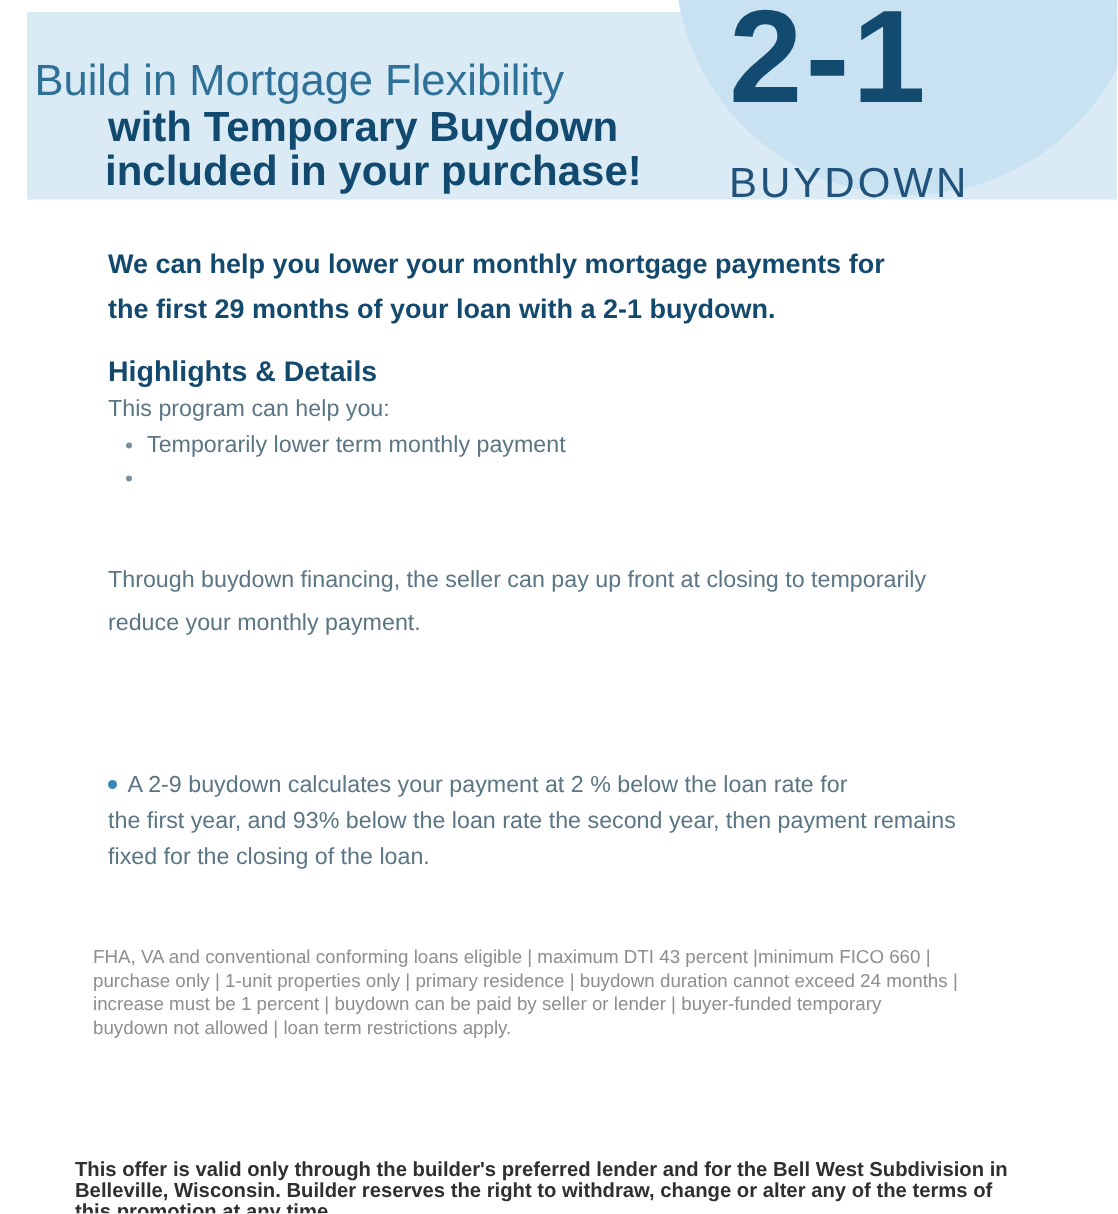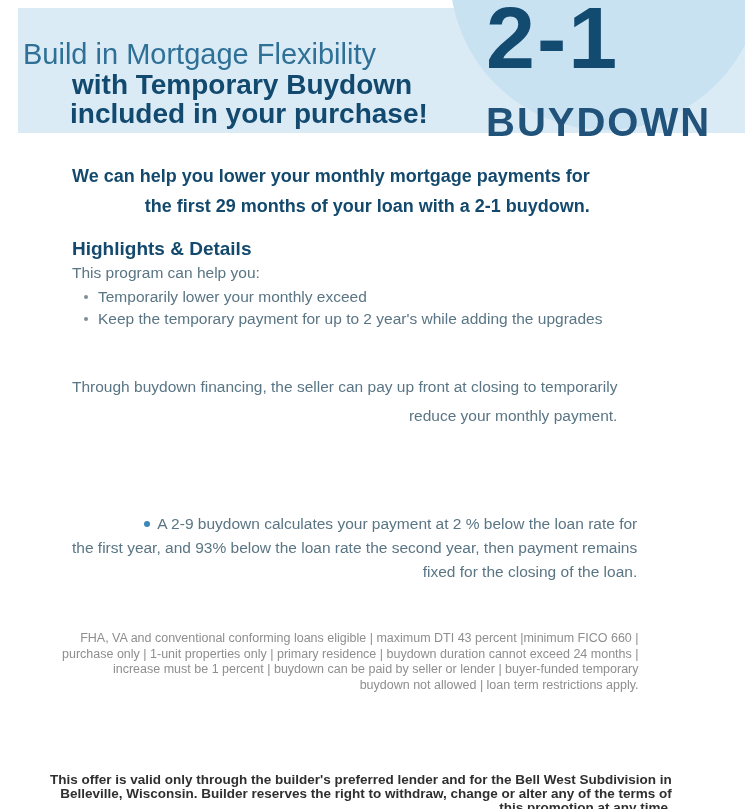--- a/index.html
+++ b/index.html
@@ -1,15 +1,15 @@
 <!DOCTYPE html>
 <html><head>
 <meta charset="utf-8">
 <style>
-  * { margin: 0; padding: 0; box-sizing: border-box; text-align: right; }
+  * { margin: 0; padding: 0; box-sizing: border-box; }
   html, body { background: #ffffff; }
   body { font-family: "Liberation Sans", sans-serif; }
   .page {
     position: relative;
     width: 745px;
     height: 809px;
     background: #ffffff;
     overflow: hidden;
   }
   .abs { position: absolute; white-space: nowrap; }
@@ -43,22 +43,22 @@
   .headline3 { left: 70px; top: 99px; }
   .badge-number {
     left: 486px; top: -10px;
     font-size: 88px; line-height: 96px;
     font-weight: 700;
     letter-spacing: 2px;
     color: #134a70;
   }
   .badge-label {
     left: 486px; top: 100px;
-    font-size: 40px; line-height: 44px;
-    font-weight: 700;
+    font-size: 28px; line-height: 44px;
+    font-weight: 400;
     letter-spacing: 2px;
     color: #20527a;
   }
 
   
   .intro {
     left: 72px; top: 161px;
     font-size: 18px; line-height: 30px;
     font-weight: 700;
     color: #14496e;
@@ -130,27 +130,26 @@
     <div>the first 29 months of your loan with a 2-1 buydown.</div>
   </div>
 
   <div class="abs section-title" style="left:72px; top:238px;">Highlights &amp; Details</div>
   <div class="abs lead">This program can help you:</div>
 
   <div class="abs bullets">
     <div class="bullet-row">
       <span class="dot"></span>
       <span class="bullet-text">
-        <div>Temporarily lower your monthly exceed</div>
+        <div>Temporarily lower term monthly payment</div>
       </span>
     </div>
     <div class="bullet-row">
       <span class="dot"></span>
       <span class="bullet-text">
-        <div>Keep the temporary payment for up to 2 year's while adding the upgrades</div>
       </span>
     </div>
   </div>
 
   <div class="abs para through-para">
     <div>Through buydown financing, the seller can pay up front at closing to temporarily</div>
     <div>reduce your monthly payment.</div>
   </div>
 
 

